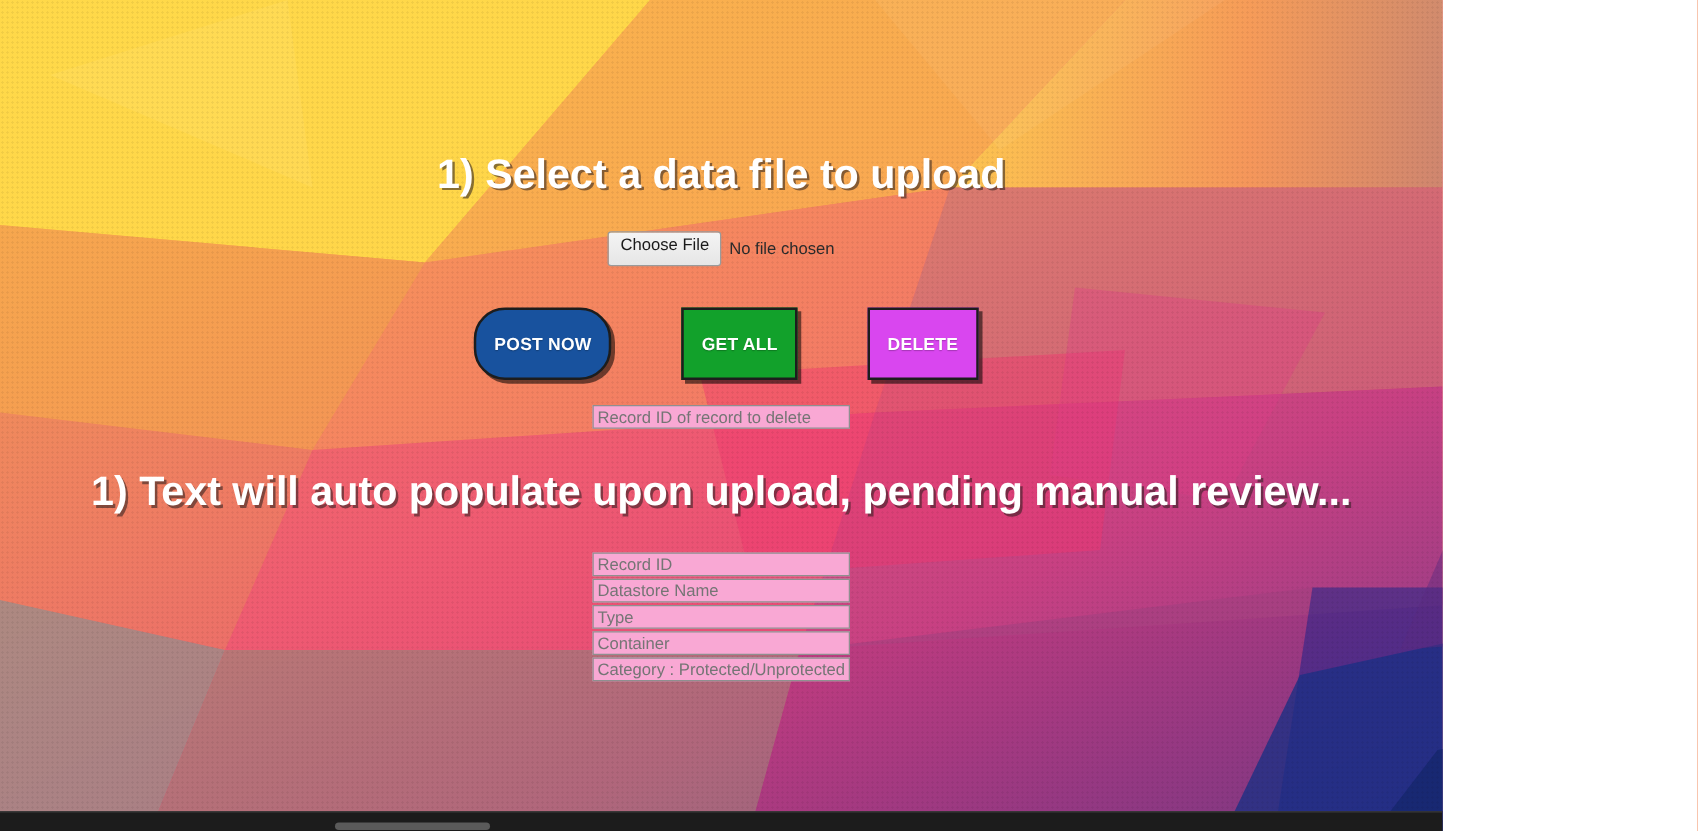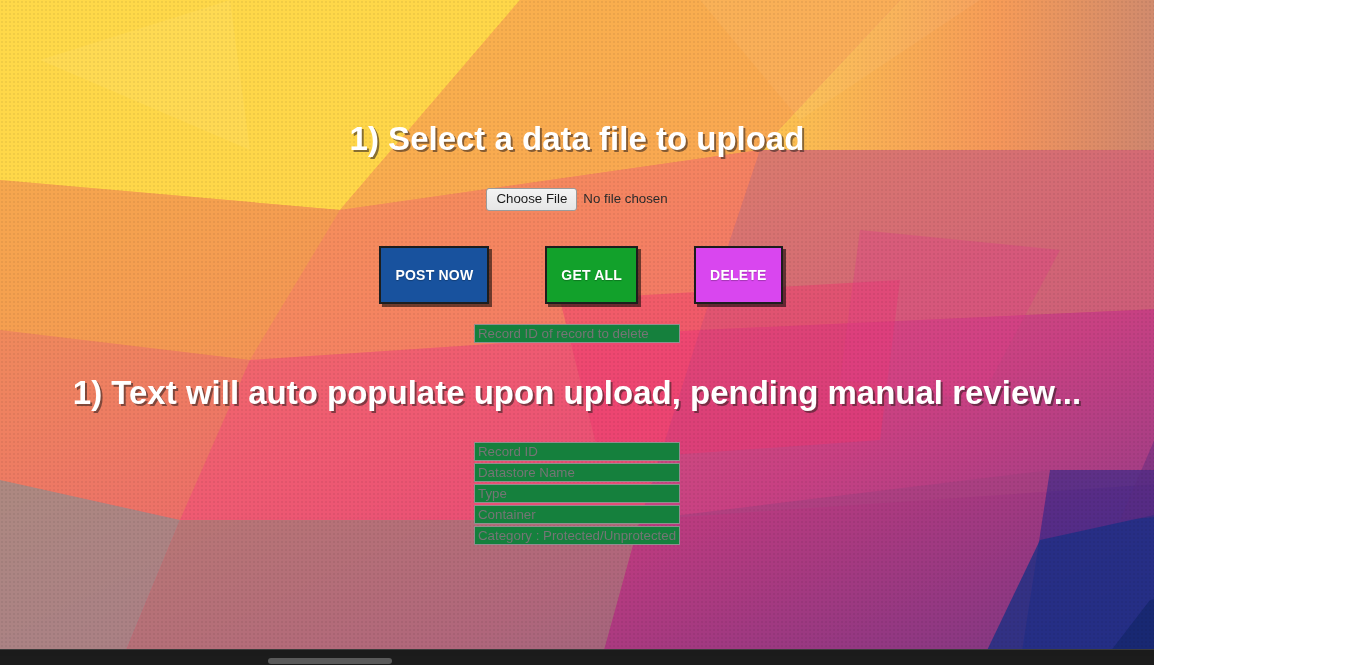--- a/index.html
+++ b/index.html
@@ -76,21 +76,21 @@
     top: 188px;
     left: 0; right: 0;
     height: 22px;
     display: flex;
     align-items: center;
     justify-content: center;
     gap: 6px;
   }
   #choose-file-button {
     display: inline-block;
-    padding: 2px 9px 3px 9px;
+    padding: 2px 9px 8px 9px;
     font-size: 13.3px;
     line-height: 16px;
     color: #1a1a1a;
     background: linear-gradient(#f4f4f4, #e6e6e6);
     border: 1px solid #9b9b9b;
     border-radius: 3px;
     cursor: default;
     font-family: "Liberation Sans", sans-serif;
   }
   #file-status {
@@ -133,21 +133,21 @@
   
   .text-input {
     display: block;
     width: 206px;
     height: 19px;
     padding: 1px 3px;
     font-size: 13.3px;
     line-height: 17px;
     font-family: "Liberation Sans", sans-serif;
     color: #222;
-    background: #15803d;
+    background: #f9a8d4;
     border: 1px solid #8f8f8f;
     border-radius: 0;
     outline: none;
   }
   .text-input::placeholder { color: #757575; opacity: 1; }
 
   #delete-id-row {
     position: absolute;
     top: 324px;
     left: 0; right: 0;
@@ -256,21 +256,21 @@
   <div id="content">
 
     <h1 class="heading" id="heading-1">1) Select a data file to upload</h1>
 
     <div id="file-row">
       <span id="choose-file-button">Choose File</span>
       <span id="file-status">No file chosen</span>
     </div>
 
     <div id="button-row">
-      <button class="action-button" style="background: rgb(24, 82, 158);">
+      <button class="action-button" style="background: rgb(24, 82, 158); border-radius: 25px;">
         <span>POST NOW</span>
       </button>
       <button class="action-button" style="background: rgb(18, 161, 43);">
         <span>GET ALL</span>
       </button>
       <button class="action-button" style="background: #d946ef;">
         <span>DELETE</span>
       </button>
     </div>
 

